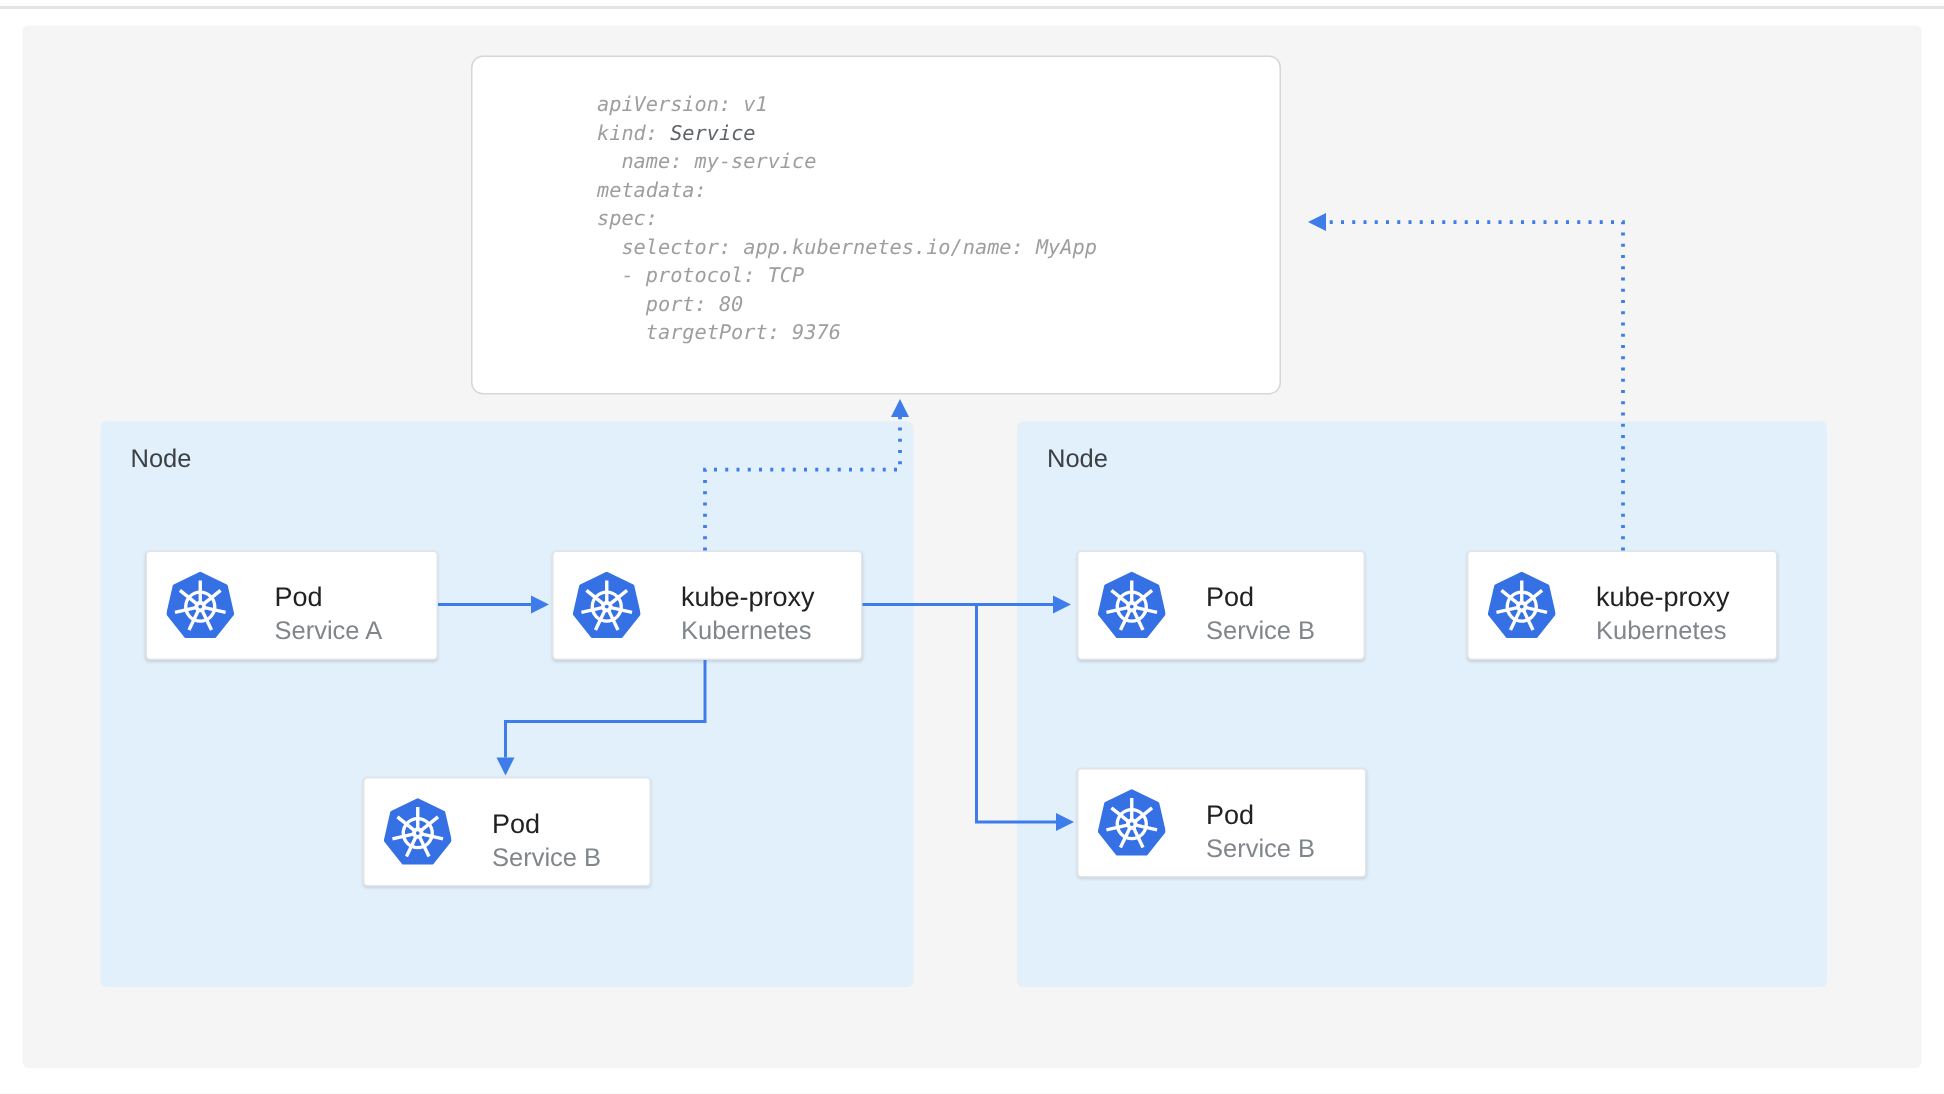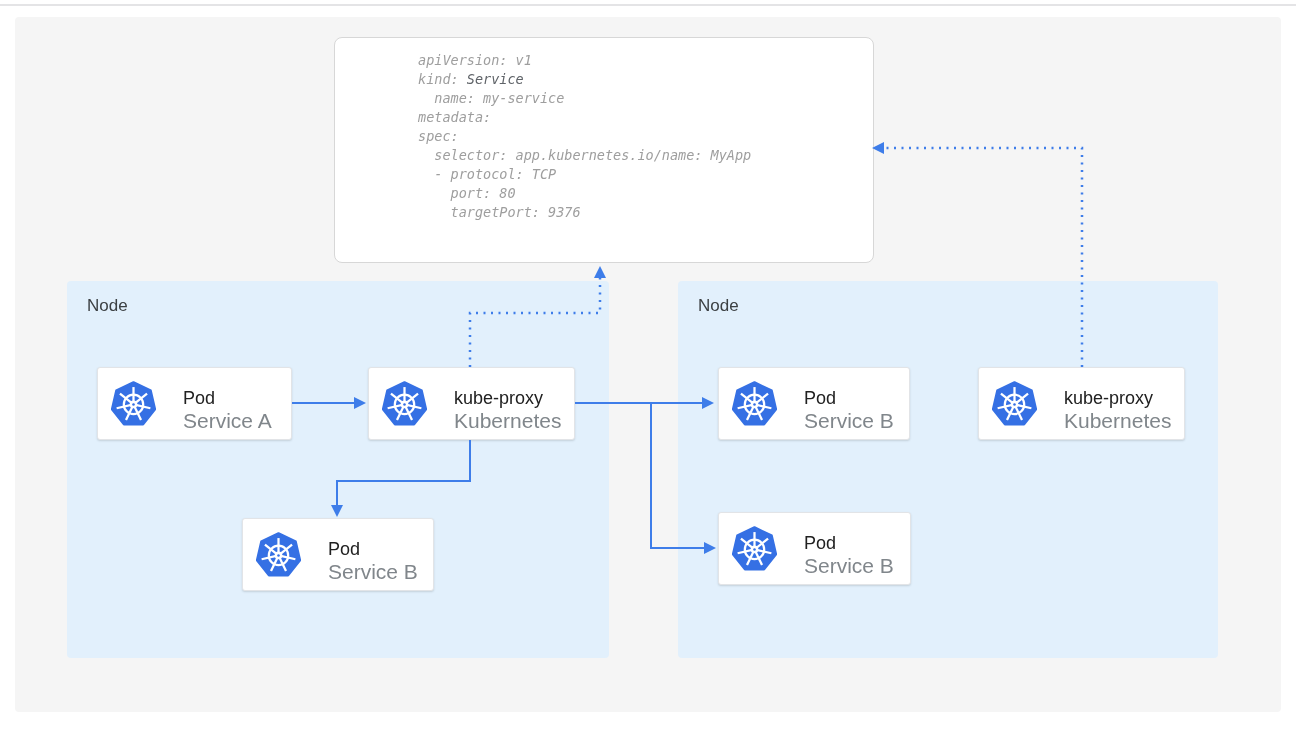--- a/index.html
+++ b/index.html
@@ -19,37 +19,37 @@
     width:1296px;height:729px;position:relative;background:#ffffff;
     font-family:"Liberation Sans",sans-serif;overflow:hidden;
   }
   .top-line{position:absolute;left:0;top:4px;width:1296px;height:2px;background:#e4e4e6;}
   .panel{position:absolute;left:15px;top:17px;width:1266px;height:695px;background:var(--panel);border-radius:4px;}
   .node{position:absolute;background:var(--node-fill);border-radius:4px;}
   .node-left{left:67px;top:281px;width:542px;height:377px;}
   .node-right{left:678px;top:281px;width:540px;height:377px;}
   .node-label{position:absolute;left:20px;top:15px;font-size:17px;color:var(--node-label);}
   .yaml-box{
-    position:absolute;left:334px;top:37px;width:540px;height:226px;background:#ffffff;
-    border:1px solid #d7d7d7;border-radius:8px;padding:13px 10px 0 83px;
+    position:absolute;left:314px;top:37px;width:540px;height:226px;background:#ffffff;
+    border:1px solid #d7d7d7;border-radius:8px;padding:23px 10px 0 83px;
   }
   .yline{
     font-family:"DejaVu Sans Mono","Liberation Mono",monospace;font-style:italic;
     font-size:13.5px;line-height:19px;white-space:pre;color:var(--yaml-text);
   }
   .yline .b{font-weight:normal;color:var(--yaml-bold);}
   .card{
     position:absolute;background:#ffffff;border:1px solid var(--card-border);border-radius:3px;
     box-shadow:0 1px 2px rgba(60,64,67,.18);display:flex;align-items:center;padding-left:13px;
   }
   .k8s-icon{width:45px;height:45px;flex:0 0 45px;margin-right:27px;}
   .k8s-icon svg{width:45px;height:45px;display:block;}
   .card-text{display:flex;flex-direction:column;margin-top:12px;}
   .card-title{font-size:18px;line-height:23px;color:var(--title);}
-  .card-subtitle{font-size:21px;line-height:22px;color:var(--subtitle);}
+  .card-subtitle{font-size:17px;line-height:22px;color:var(--subtitle);}
   svg.overlay{position:absolute;left:0;top:0;width:1296px;height:729px;pointer-events:none;}
   .conn{stroke:var(--accent);stroke-width:2;fill:none;}
   .conn-dot{stroke:var(--accent);stroke-width:2.5;fill:none;stroke-dasharray:2 5.5;}
   .head{fill:var(--accent);stroke:none;}
 </style>
 </head>
 <body>
 
 <div class="top-line"></div>
 <div class="panel"></div>

